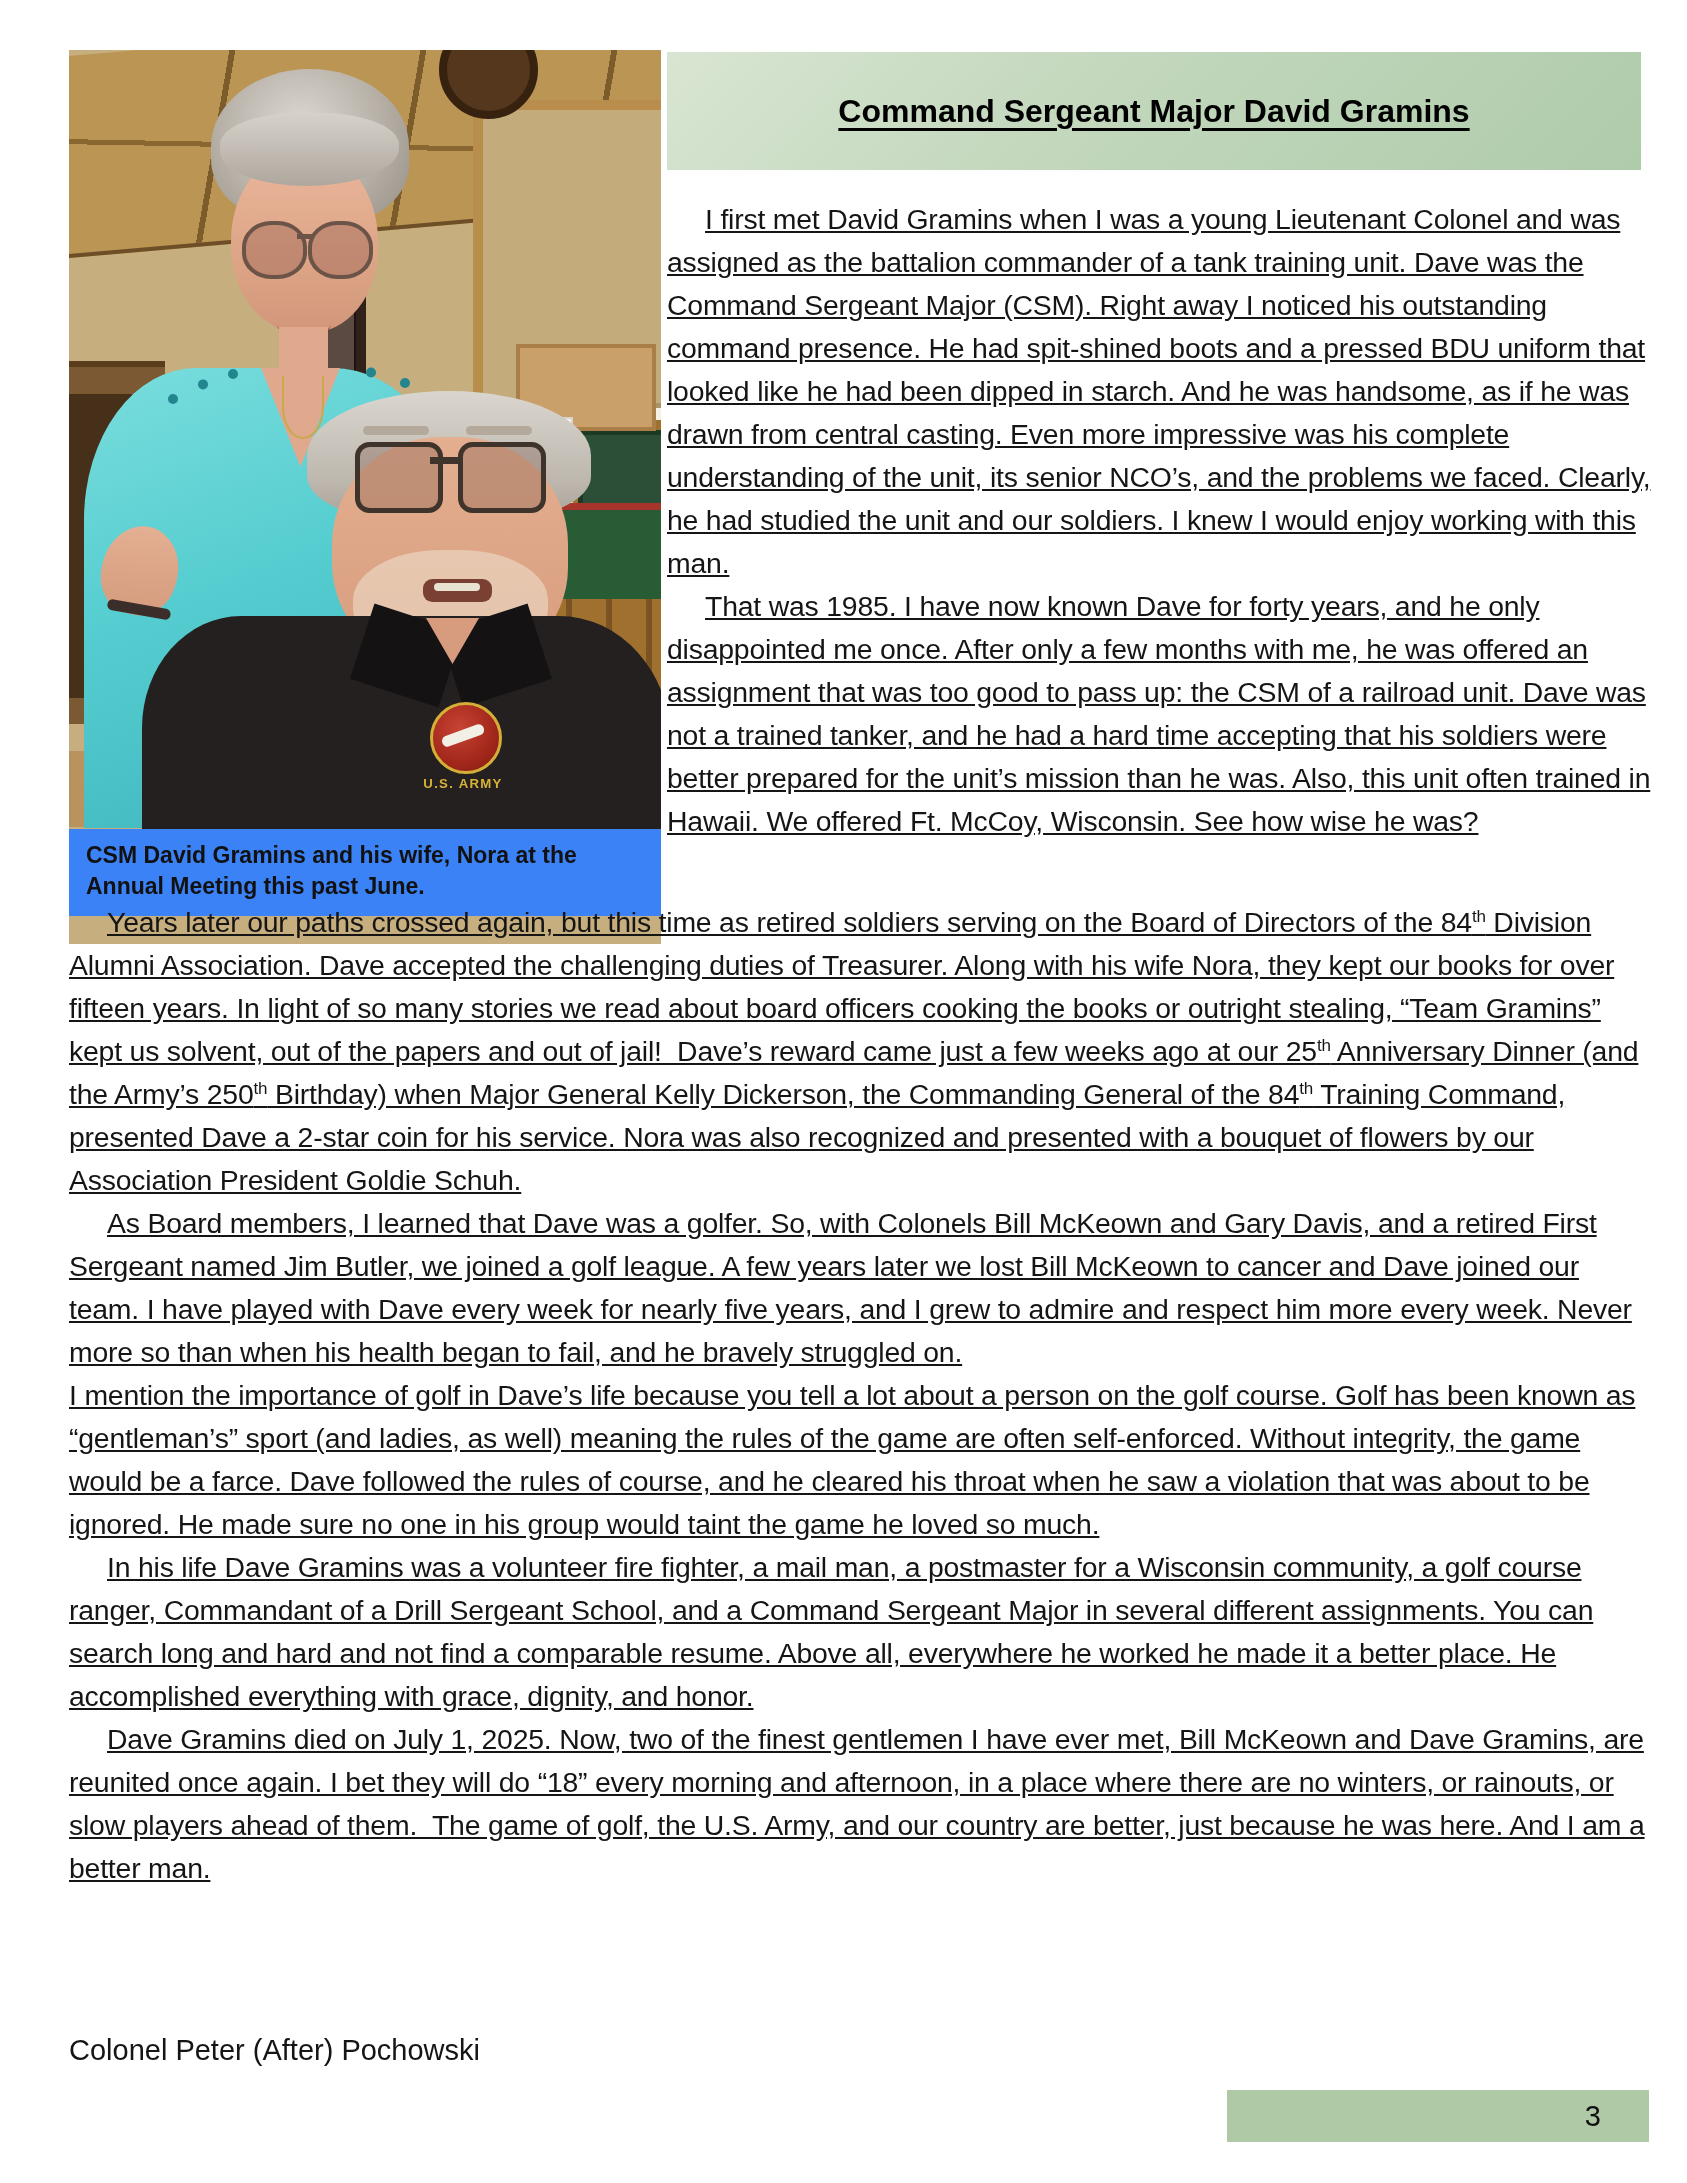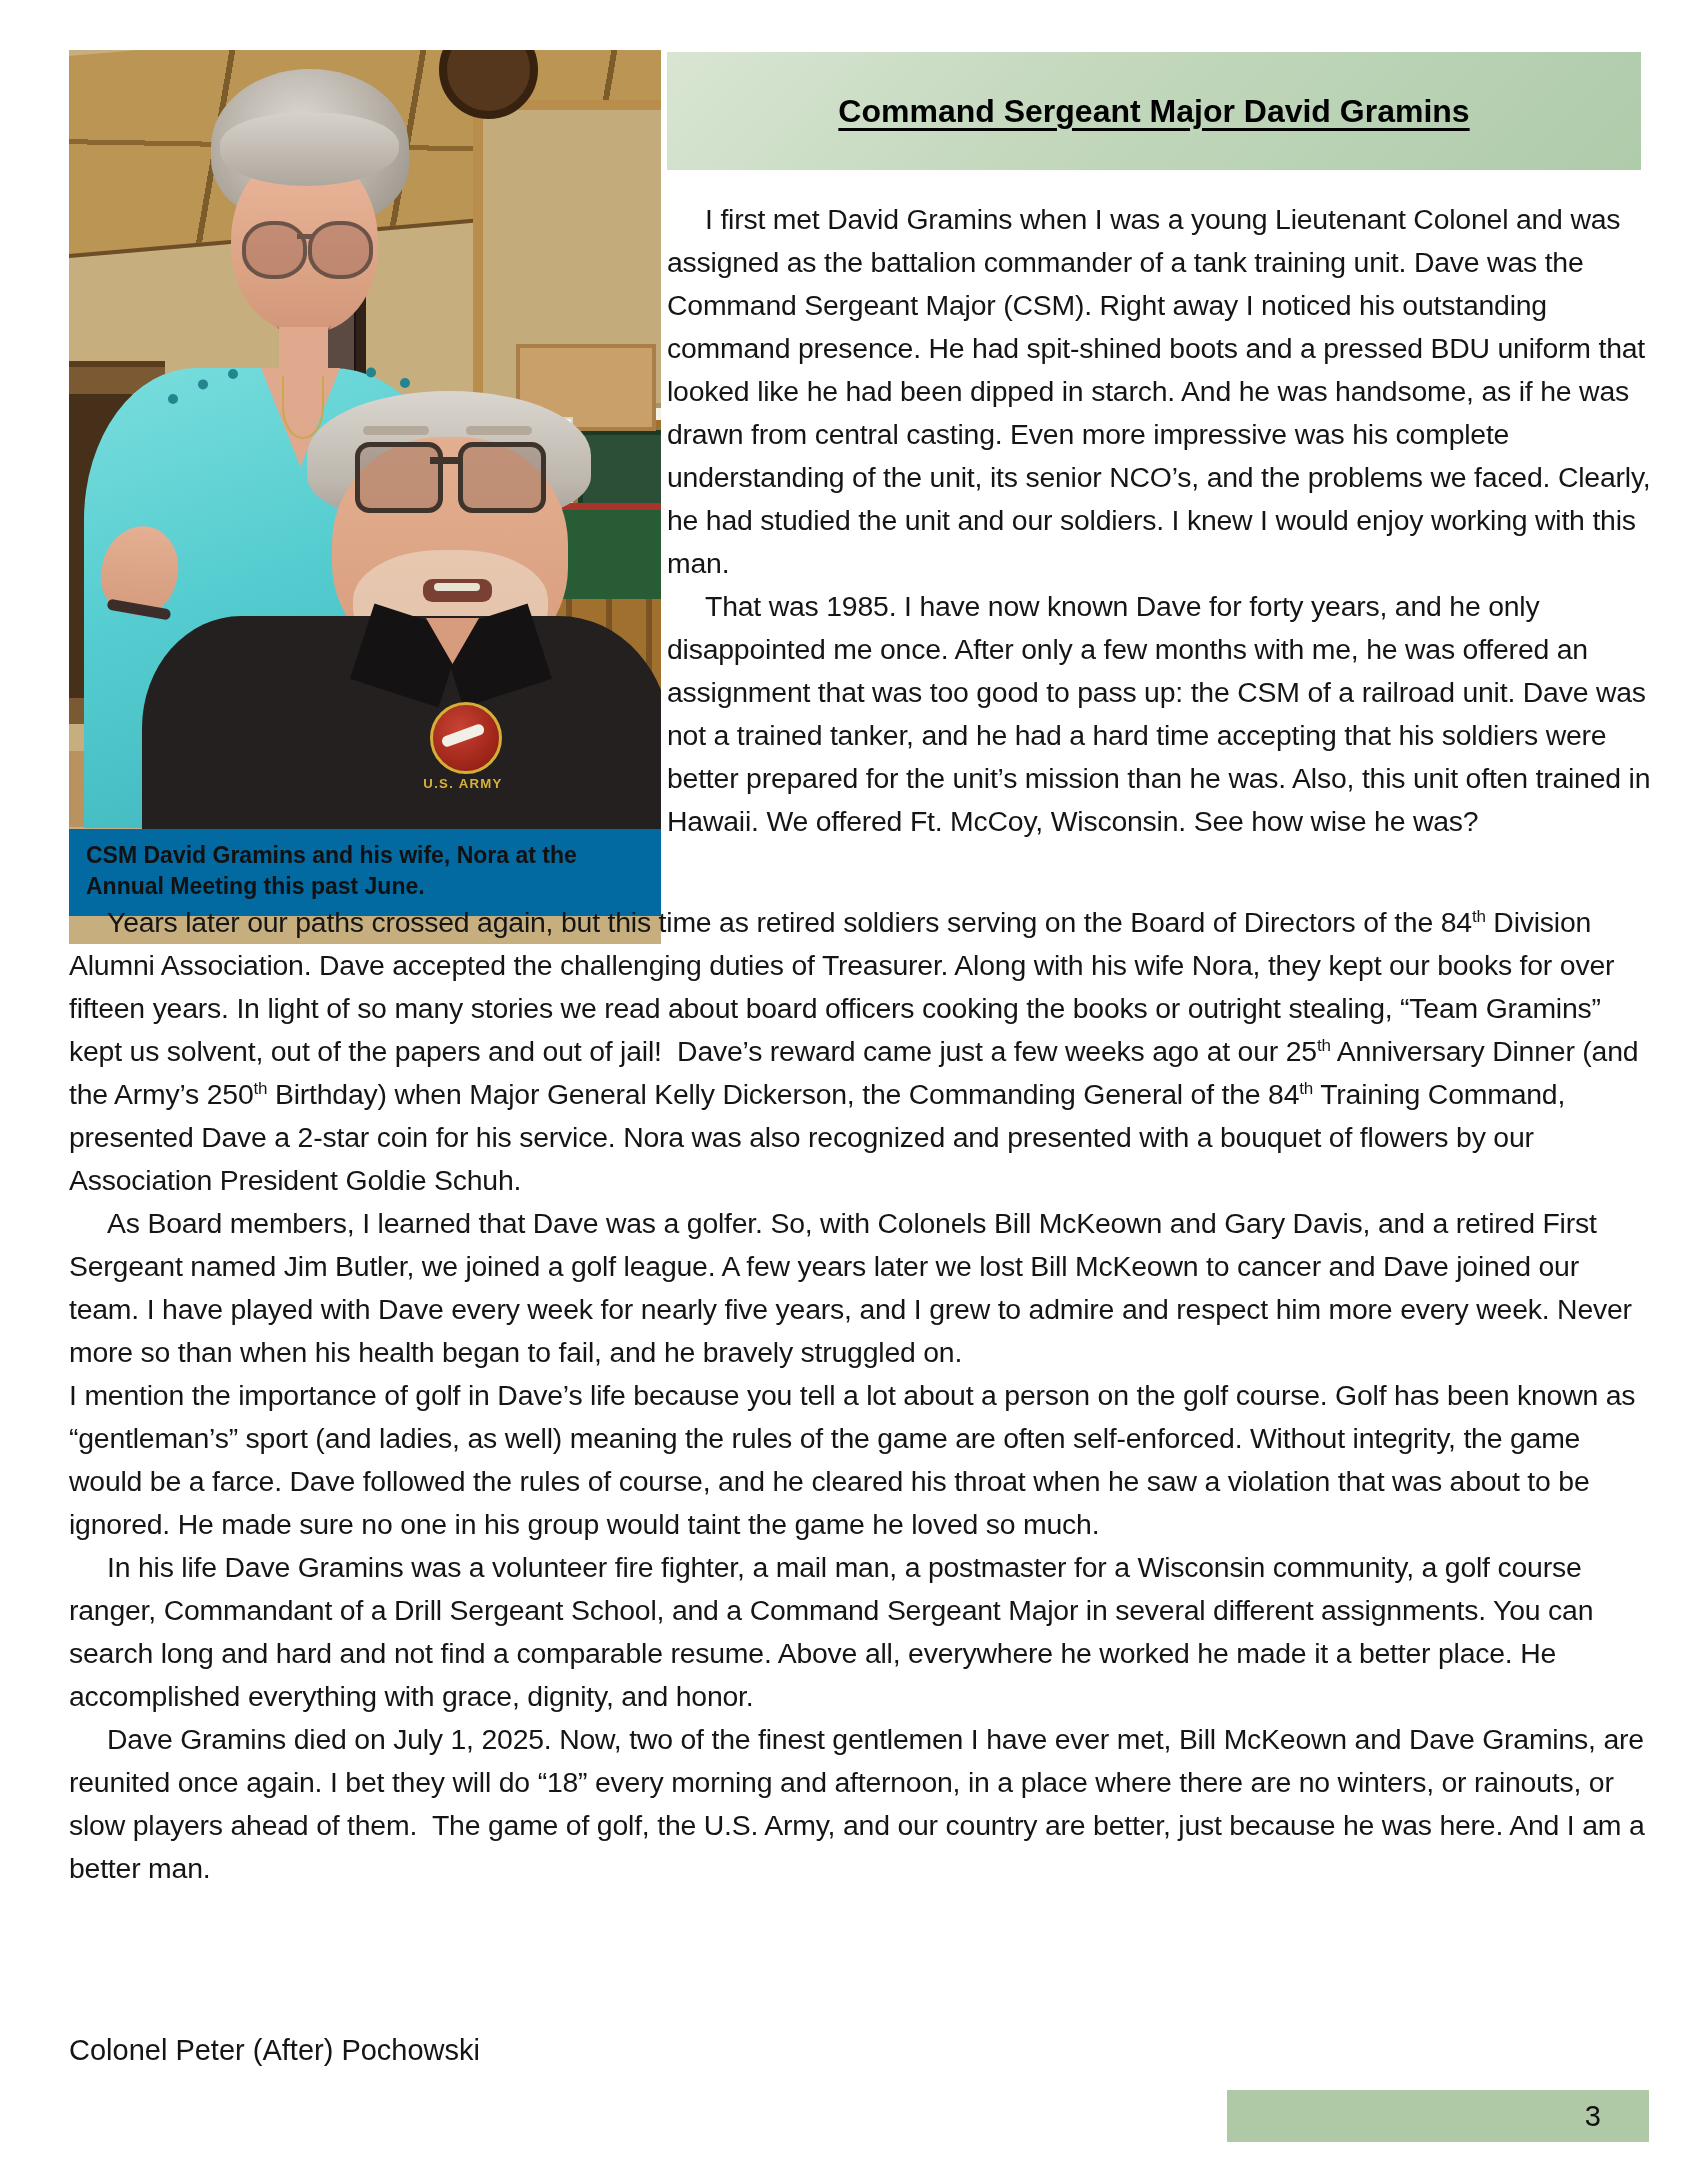--- a/index.html
+++ b/index.html
@@ -74,32 +74,32 @@
   .ph-m-collarR{left:380px;top:566px;width:93px;height:79px;background:#151213;transform:rotate(-18deg);}
   .ph-m-chest{left:357px;top:568px;width:53px;height:46px;background:#d79c7e;clip-path:polygon(0 0,100% 0,50% 100%);}
   .ph-emblem{left:361px;top:652px;width:66px;height:66px;border-radius:50%;
     background:radial-gradient(circle at 40% 35%,#c84334 0%,#a2271b 60%,#801a12 100%);border:3.3px solid #d4af37;}
   .ph-emblem-swoosh{left:8px;top:25px;width:44px;height:10.6px;border-radius:5.3px;background:#f2efe6;transform:rotate(-20deg);}
   .ph-army{left:351px;top:726px;width:86px;text-align:center;color:#d9b23a;font-size:13.2px;font-weight:bold;letter-spacing:1.3px;}
   .ph-hand{left:33px;top:476px;width:76px;height:89px;border-radius:50% 50% 45% 45%;
     background:linear-gradient(170deg,#e5b094,#d49a7c);transform:rotate(14deg);}
   .ph-bracelet{left:38px;top:554px;width:64px;height:10.6px;border-radius:5.3px;background:#3a2d2a;transform:rotate(10deg);}
   
-  .caption{position:absolute;left:69px;top:829px;width:592px;height:87px;background:#0369a1;
+  .caption{position:absolute;left:69px;top:829px;width:592px;height:87px;background:#3b82f6;
     box-sizing:border-box;padding:10.6px 17px;font-size:23px;font-weight:bold;line-height:31px;color:#111;}
   
   .titlebar{position:absolute;left:667px;top:52px;width:974px;height:118px;
     background:linear-gradient(135deg,#d8e5d2 0%,#c2d7bc 45%,#aecbaa 100%);
     display:flex;flex-direction:column;align-items:center;justify-content:center;gap:8px;}
   .titlebar div{font-size:32px;font-weight:bold;color:#000;
     text-decoration:underline;text-decoration-thickness:2.6px;text-underline-offset:6px;}
   
   .colText{position:absolute;left:667px;top:198px;width:987px;}
   .mainText{position:absolute;left:69px;top:881px;width:1583px;margin-top:20px;}
-  .para{margin:0;font-size:28.4px;line-height:43px;letter-spacing:-0.2px;color:#151515;text-align:left;}
+  .para{margin:0;font-size:28.4px;line-height:43px;letter-spacing:-0.2px;color:#151515;text-align:left;text-decoration:underline;}
   .para.indent{text-indent:38px;}
   .para sup{font-size:60%;line-height:0;}
   .signature{position:absolute;left:69px;top:2034px;font-size:29px;color:#151515;}
   
   .footer{position:absolute;left:1227px;top:2090px;width:422px;height:52px;background:#afc8a6;
     box-sizing:border-box;display:flex;align-items:center;justify-content:flex-end;padding-right:48px;}
   .footer span{font-size:29px;color:#111;}
 </style>
 </head>
 <body>

